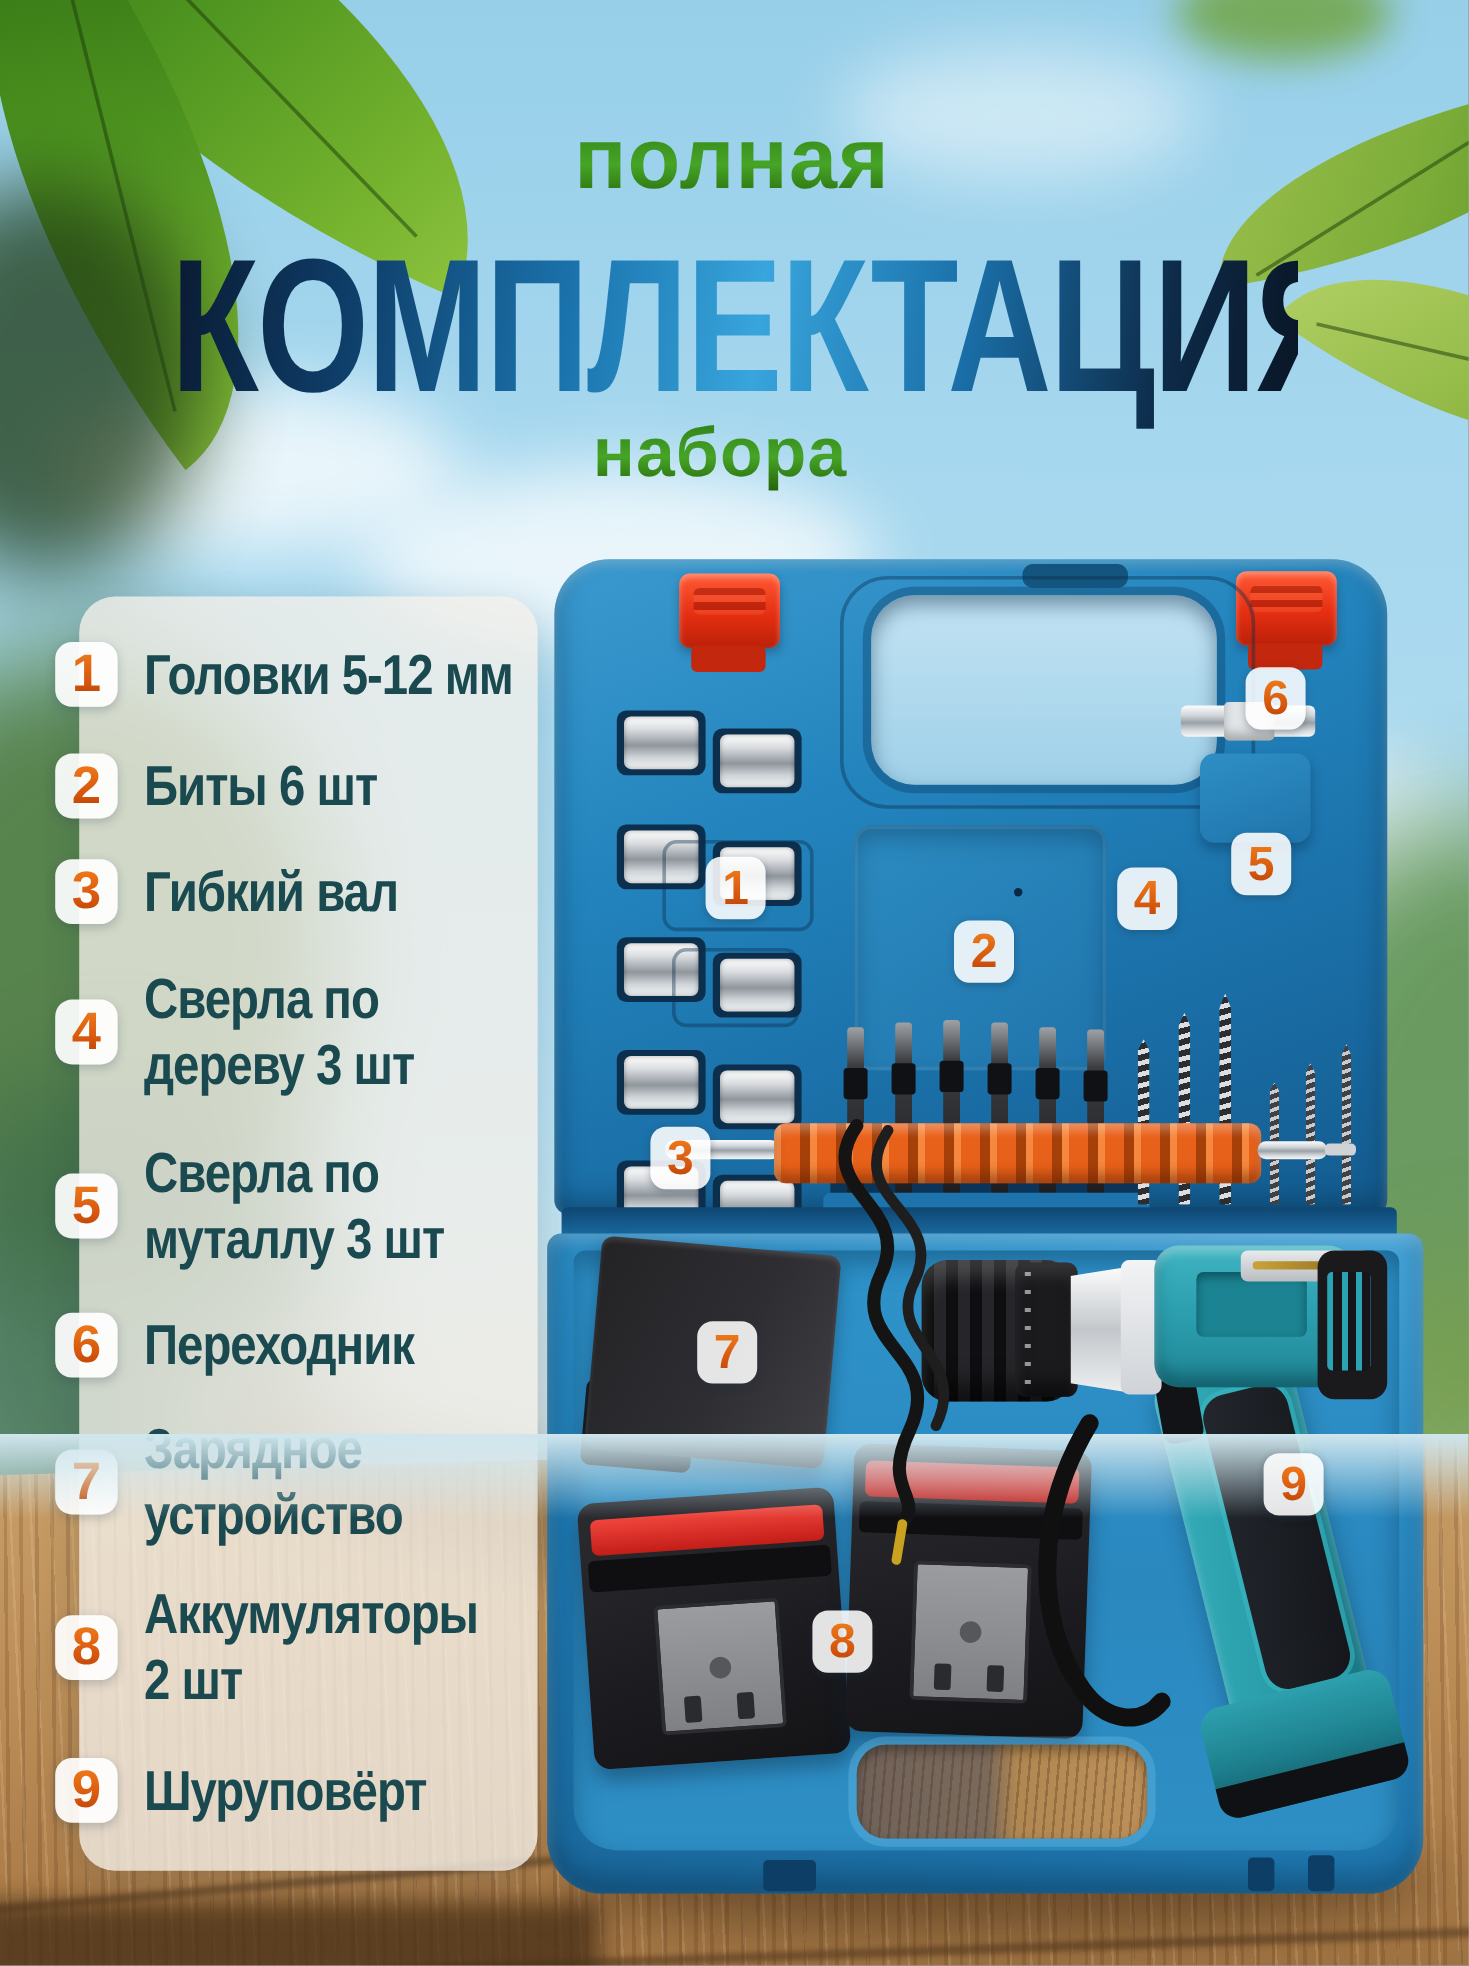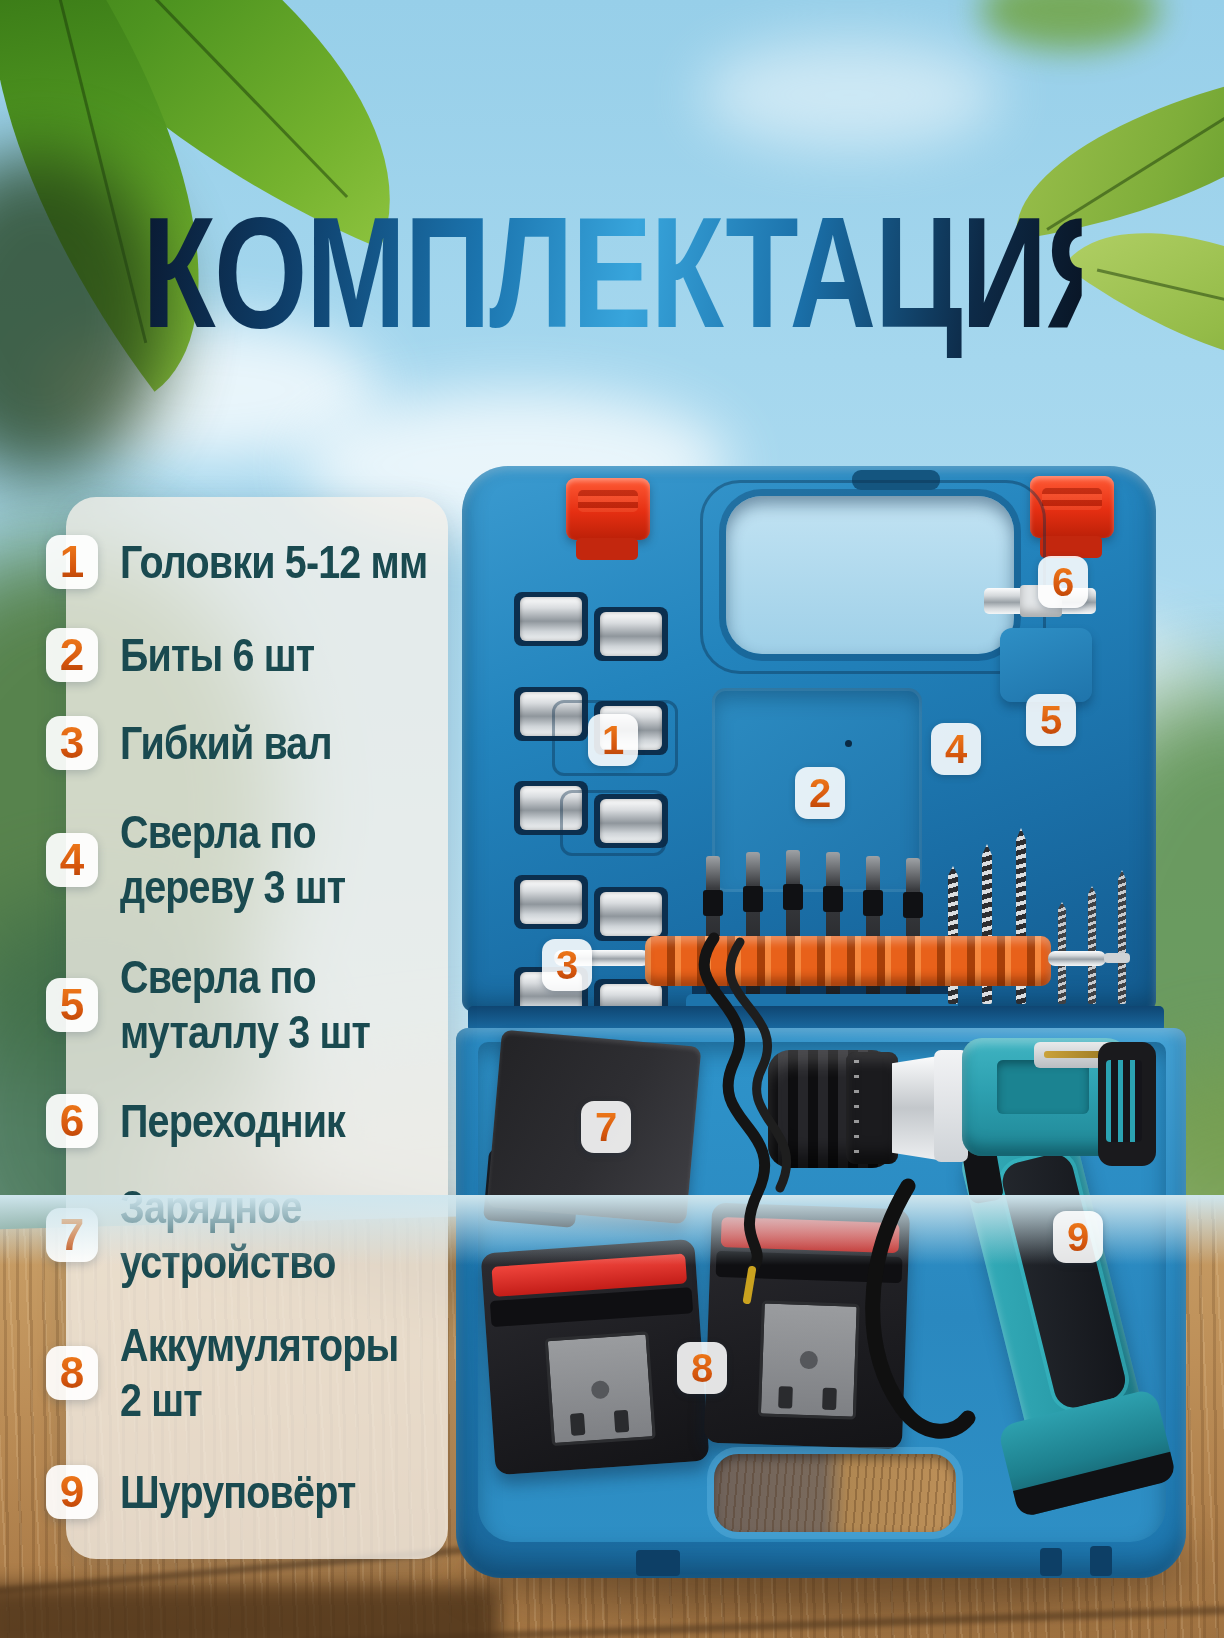--- a/index.html
+++ b/index.html
@@ -179,21 +179,23 @@
   <div class="wood-edge"></div>
   <div class="case-shadow"></div>
 
   <div class="leaf tipBR" style="left:-80px;top:-95px;width:530px;height:250px;transform:rotate(23deg);"></div>
   <div class="leaf tipBR" style="left:-140px;top:40px;width:470px;height:205px;transform:rotate(53deg);"></div>
   <div class="blob" style="left:-90px;top:150px;width:260px;height:330px;background:#1d3a14;opacity:.75;filter:blur(34px);"></div>
   <div class="leaf tipBL" style="left:1005px;top:90px;width:330px;height:125px;transform:rotate(-9deg);background:linear-gradient(115deg,#9cc04d 0%,#7fae3a 50%,#5a9427 100%);"></div>
   <div class="leaf tipBL" style="left:1075px;top:230px;width:310px;height:140px;transform:rotate(36deg);background:linear-gradient(115deg,#b6d36a 0%,#94bb48 55%,#6f9e30 100%);"></div>
   <div class="blob" style="left:980px;top:-30px;width:180px;height:80px;background:#6fa23a;opacity:.8;filter:blur(16px);"></div>
 
+  <div class="t-green" style="left:380px;top:92px;width:460px;font-size:72px;">полная</div>
   <div class="t-main" style="left:-6px;top:182px;width:1236px;text-align:center;font-size:158px;">КОМПЛЕКТАЦИЯ</div>
+  <div class="t-green" style="left:370px;top:344px;width:460px;font-size:58px;">набора</div>
 
   <div class="lid"></div>
   <div class="hole"></div>
   <div class="slotlet"></div>
   <div class="latch" style="left:566px;top:478px;"></div>
   <div class="latch-tab" style="left:576px;top:538px;"></div>
   <div class="latch" style="left:1030px;top:476px;"></div>
   <div class="latch-tab" style="left:1040px;top:536px;"></div>
 
   <div class="slot" style="left:514px;top:592px;width:74px;height:54px;"></div>

